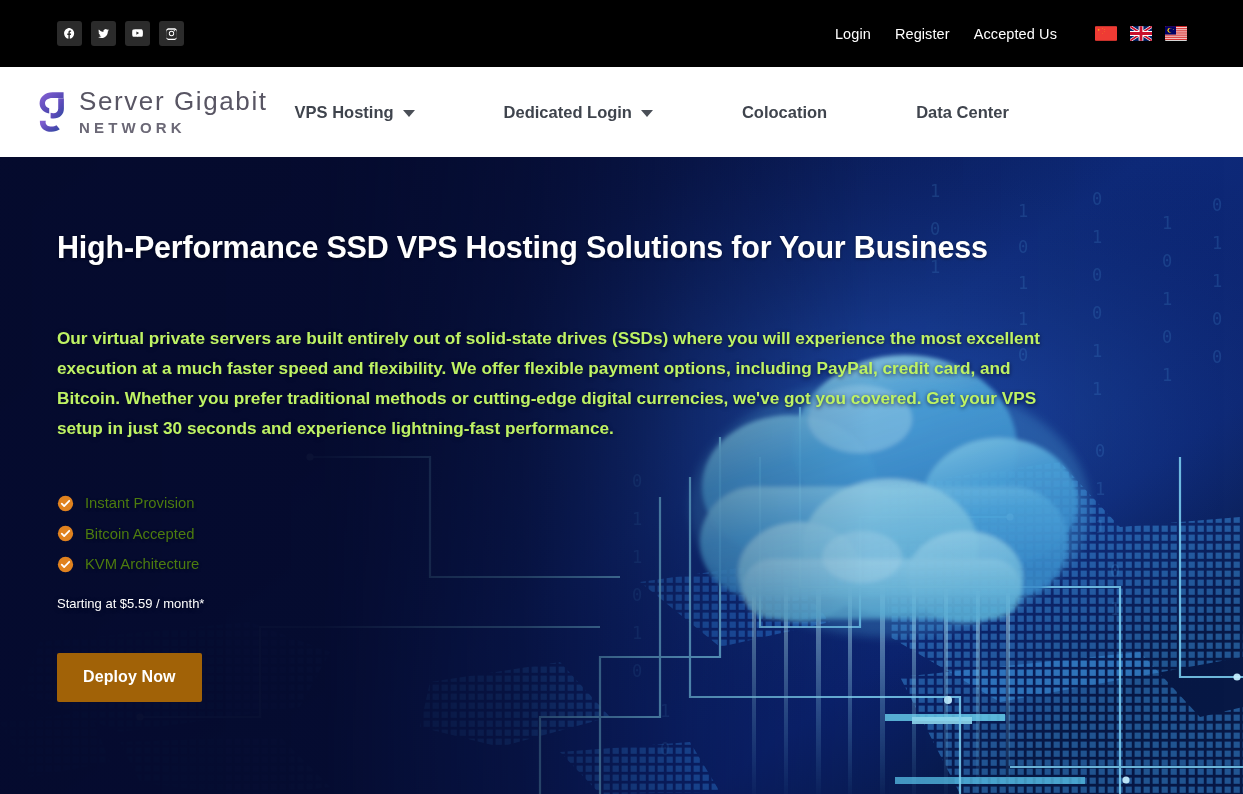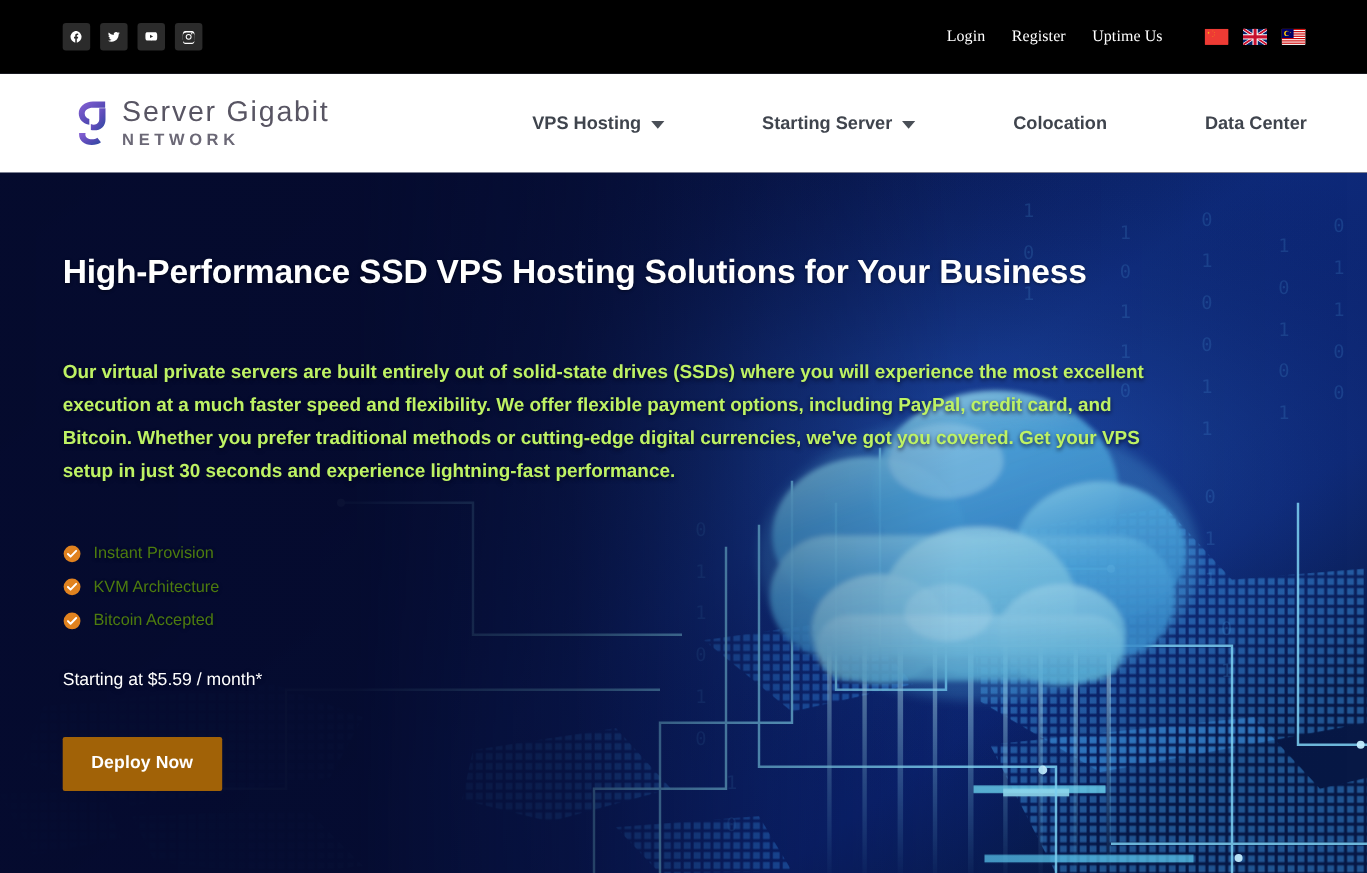--- a/index.html
+++ b/index.html
@@ -16,21 +16,20 @@
 
   
   .topbar {
     height: 67px;
     background: #000000;
     display: flex;
     align-items: center;
     justify-content: space-between;
     padding: 0 56px 0 57px;
     position: relative;
-    font-family: Liberation Serif, serif;
   }
 
   .social-group { display: flex; gap: 9px; align-items: center; }
 
   .social-btn {
     width: 25px; height: 25px;
     background: #2b2b2b;
     border-radius: 3px;
     display: flex;
     align-items: center;
@@ -60,22 +59,22 @@
     overflow: hidden;
   }
   .flag svg { display: block; width: 22px; height: 15px; }
 
   
   .header {
     height: 90px;
     background: #ffffff;
     display: flex;
     align-items: center;
-    justify-content: space-between;
-    padding: 0 0 0 68px;
+    justify-content: flex-start;
+    padding: 0 0 0 36px;
   }
 
   .logo { display: flex; align-items: center; gap: 11px; cursor: pointer; }
   .logo-mark { width: 32px; height: 42px; display: block; flex: none; }
   .logo-text { display: flex; flex-direction: column; justify-content: center; }
   .logo-name {
     font-size: 26px;
     color: #585563;
     letter-spacing: 1.6px;
     line-height: 1.06;
@@ -175,22 +174,22 @@
   }
   .check-icon { width: 17px; height: 17px; display: block; flex: none; }
   .feature-label {
     color: #4d7c0f;
     font-size: 14.8px;
     text-shadow: 0 1px 3px rgba(2,6,28,0.7);
   }
 
   .price-line {
     color: #ffffff;
-    font-size: 16px;
-    margin-top: 37px;
+    font-size: 13px;
+    margin-top: 23px;
     text-shadow: 0 1px 4px rgba(2,6,28,0.7);
   }
 
   .cta-btn {
     display: inline-block;
     margin-top: 42px;
     background: #a16207;
     color: #ffffff;
     font-size: 16px;
     font-weight: 700;
@@ -234,21 +233,21 @@
         <svg viewBox="0 0 24 24">
             <path d="M12 2.16c3.2 0 3.58.01 4.85.07 1.17.05 1.8.25 2.23.41.56.22.96.48 1.38.9.42.42.68.82.9 1.38.16.42.36 1.06.41 2.23.06 1.27.07 1.65.07 4.85s-.01 3.58-.07 4.85c-.05 1.17-.25 1.8-.41 2.23-.22.56-.48.96-.9 1.38-.42.42-.82.68-1.38.9-.42.16-1.06.36-2.23.41-1.27.06-1.65.07-4.85.07s-3.58-.01-4.85-.07c-1.17-.05-1.8-.25-2.23-.41a3.8 3.8 0 0 1-1.38-.9 3.8 3.8 0 0 1-.9-1.38c-.16-.42-.36-1.06-.41-2.23C2.17 15.58 2.16 15.2 2.16 12s.01-3.58.07-4.85c.05-1.17.25-1.8.41-2.23.22-.56.48-.96.9-1.38.42-.42.82-.68 1.38-.9.42-.16 1.06-.36 2.23-.41C8.42 2.17 8.8 2.16 12 2.16zm0 2.72c-3.14 0-3.5.01-4.74.07-1.14.05-1.76.24-2.18.4-.54.22-.93.46-1.34.87-.4.4-.65.8-.86 1.34-.16.41-.35 1.03-.4 2.18-.06 1.23-.07 1.6-.07 4.73s.01 3.5.07 4.74c.05 1.14.24 1.76.4 2.18.21.54.46.93.86 1.34.41.4.8.65 1.34.86.42.17 1.04.35 2.18.4 1.24.06 1.6.08 4.74.08s3.5-.02 4.74-.07c1.14-.06 1.76-.24 2.18-.4.54-.22.93-.47 1.34-.87.4-.41.65-.8.86-1.34.17-.42.35-1.04.4-2.18.06-1.24.08-1.6.08-4.74s-.02-3.5-.07-4.73c-.06-1.15-.24-1.77-.4-2.18a3.6 3.6 0 0 0-.87-1.34 3.6 3.6 0 0 0-1.34-.87c-.42-.16-1.04-.35-2.18-.4-1.24-.06-1.6-.07-4.74-.07zM12 7.03a4.97 4.97 0 1 1 0 9.94 4.97 4.97 0 0 1 0-9.94zm0 8.2a3.23 3.23 0 1 0 0-6.46 3.23 3.23 0 0 0 0 6.46zm6.33-8.4a1.16 1.16 0 1 1-2.32 0 1.16 1.16 0 0 1 2.32 0z"></path>
           </svg>
       </span>
     </a>
   </div>
 
   <div class="topbar-right">
     <a class="top-link">Login</a>
     <a class="top-link">Register</a>
-    <a class="top-link">Uptime Us</a>
+    <a class="top-link">Accepted Us</a>
 
     <div class="flag-group">
       <span class="flag">
         <svg viewBox="0 0 30 20">
           <rect width="30" height="20" fill="#ee3b34"></rect>
           <path fill="#ffde00" d="M5 3.5l.9 2.8-2.4-1.7h3l-2.4 1.7z"></path>
           <path fill="#ffde00" d="M10.5 2.1l.3 1-.9-.6h1.1l-.9.6zM12.6 4.2l.3 1-.9-.6h1.1l-.9.6zM12.6 7.1l.3 1-.9-.6h1.1l-.9.6zM10.5 9.1l.3 1-.9-.6h1.1l-.9.6z"></path>
         </svg>
       </span>
       <span class="flag">
@@ -304,21 +303,21 @@
       <span class="logo-sub">NETWORK</span>
     </span>
   </div>
 
   <nav class="mainnav">
     <div class="nav-item">
       <span>VPS Hosting</span>
       <span class="caret"></span>
     </div>
     <div class="nav-item">
-      <span>Starting Server</span>
+      <span>Dedicated Login</span>
       <span class="caret"></span>
     </div>
     <div class="nav-item">
       <span>Colocation</span>
     </div>
     <div class="nav-item">
       <span>Data Center</span>
     </div>
   </nav>
 </div>
@@ -499,30 +498,30 @@
         </span>
         <span class="feature-label">Instant Provision</span>
       </div>
       <div class="feature-row">
         <span class="check-icon">
           <svg viewBox="0 0 20 20">
               <circle cx="10" cy="10" r="9" fill="#e0821f"></circle>
               <path d="M5.6 10.2l2.8 2.8 6-6.2" stroke="#fff" stroke-width="2.1" fill="none" stroke-linecap="round" stroke-linejoin="round"></path>
             </svg>
         </span>
-        <span class="feature-label">KVM Architecture</span>
+        <span class="feature-label">Bitcoin Accepted</span>
       </div>
       <div class="feature-row">
         <span class="check-icon">
           <svg viewBox="0 0 20 20">
               <circle cx="10" cy="10" r="9" fill="#e0821f"></circle>
               <path d="M5.6 10.2l2.8 2.8 6-6.2" stroke="#fff" stroke-width="2.1" fill="none" stroke-linecap="round" stroke-linejoin="round"></path>
             </svg>
         </span>
-        <span class="feature-label">Bitcoin Accepted</span>
+        <span class="feature-label">KVM Architecture</span>
       </div>
     </div>
 
     <div class="price-line">Starting at $5.59 / month*</div>
 
     <button class="cta-btn">Deploy Now</button>
 
   </div>
 </section>
 

